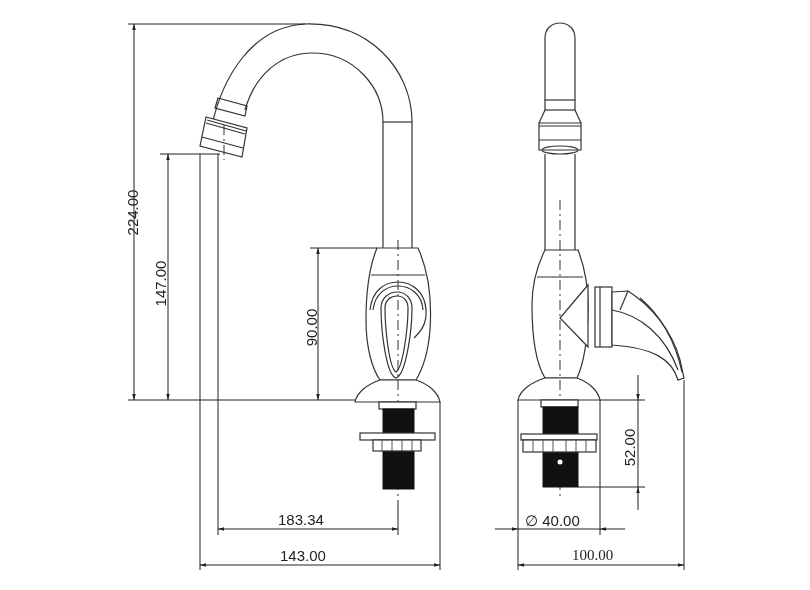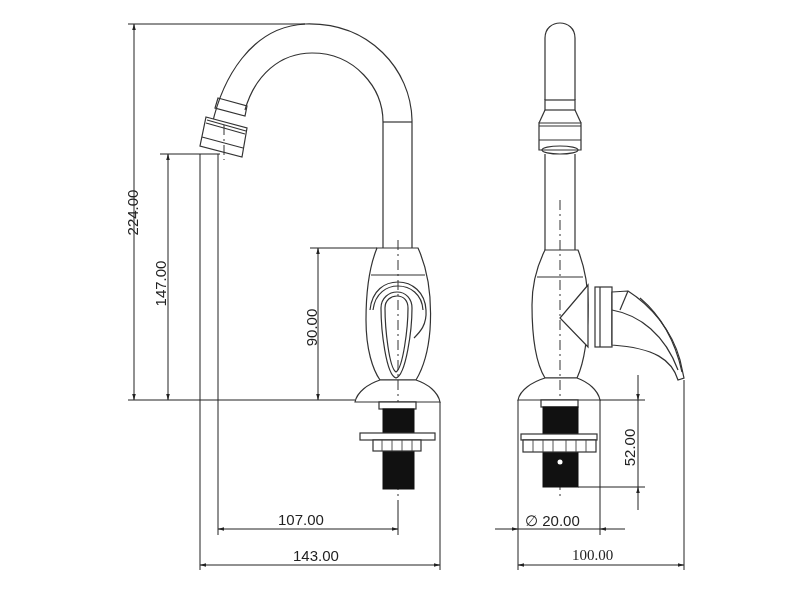--- a/index.html
+++ b/index.html
@@ -148,18 +148,18 @@
       <line class="dim" x1="625" y1="529" x2="600" y2="529" marker-end="url(#arr)"></line>
 
       <line class="dim" x1="684" y1="380" x2="684" y2="570"></line>
       <line class="dim" x1="518" y1="565" x2="684" y2="565" marker-start="url(#arr)" marker-end="url(#arr)"></line>
     </g>
   </svg>
 
   <div class="dimtext rot" style="left:97px; top:205px; width:70px; text-align:center;">224.00</div>
   <div class="dimtext rot" style="left:125px; top:276px; width:70px; text-align:center;">147.00</div>
   <div class="dimtext rot" style="left:276px; top:320px; width:70px; text-align:center;">90.00</div>
-  <div class="dimtext" style="left:278px; top:512px;">107.00</div>
-  <div class="dimtext" style="left:293px; top:548px;">143.00</div>
+  <div class="dimtext" style="left:278px; top:512px;">183.34</div>
+  <div class="dimtext" style="left:280px; top:548px;">143.00</div>
   <div class="dimtext rot" style="left:594px; top:440px; width:70px; text-align:center;">52.00</div>
-  <div class="dimtext" style="left:525px; top:513px;">∅ 20.00</div>
+  <div class="dimtext" style="left:525px; top:513px;">∅ 40.00</div>
   <div class="dimtext" style="left:572px; top:548px;font-family:Liberation Serif, serif;">100.00</div>
 </div>
 
 </body></html>

